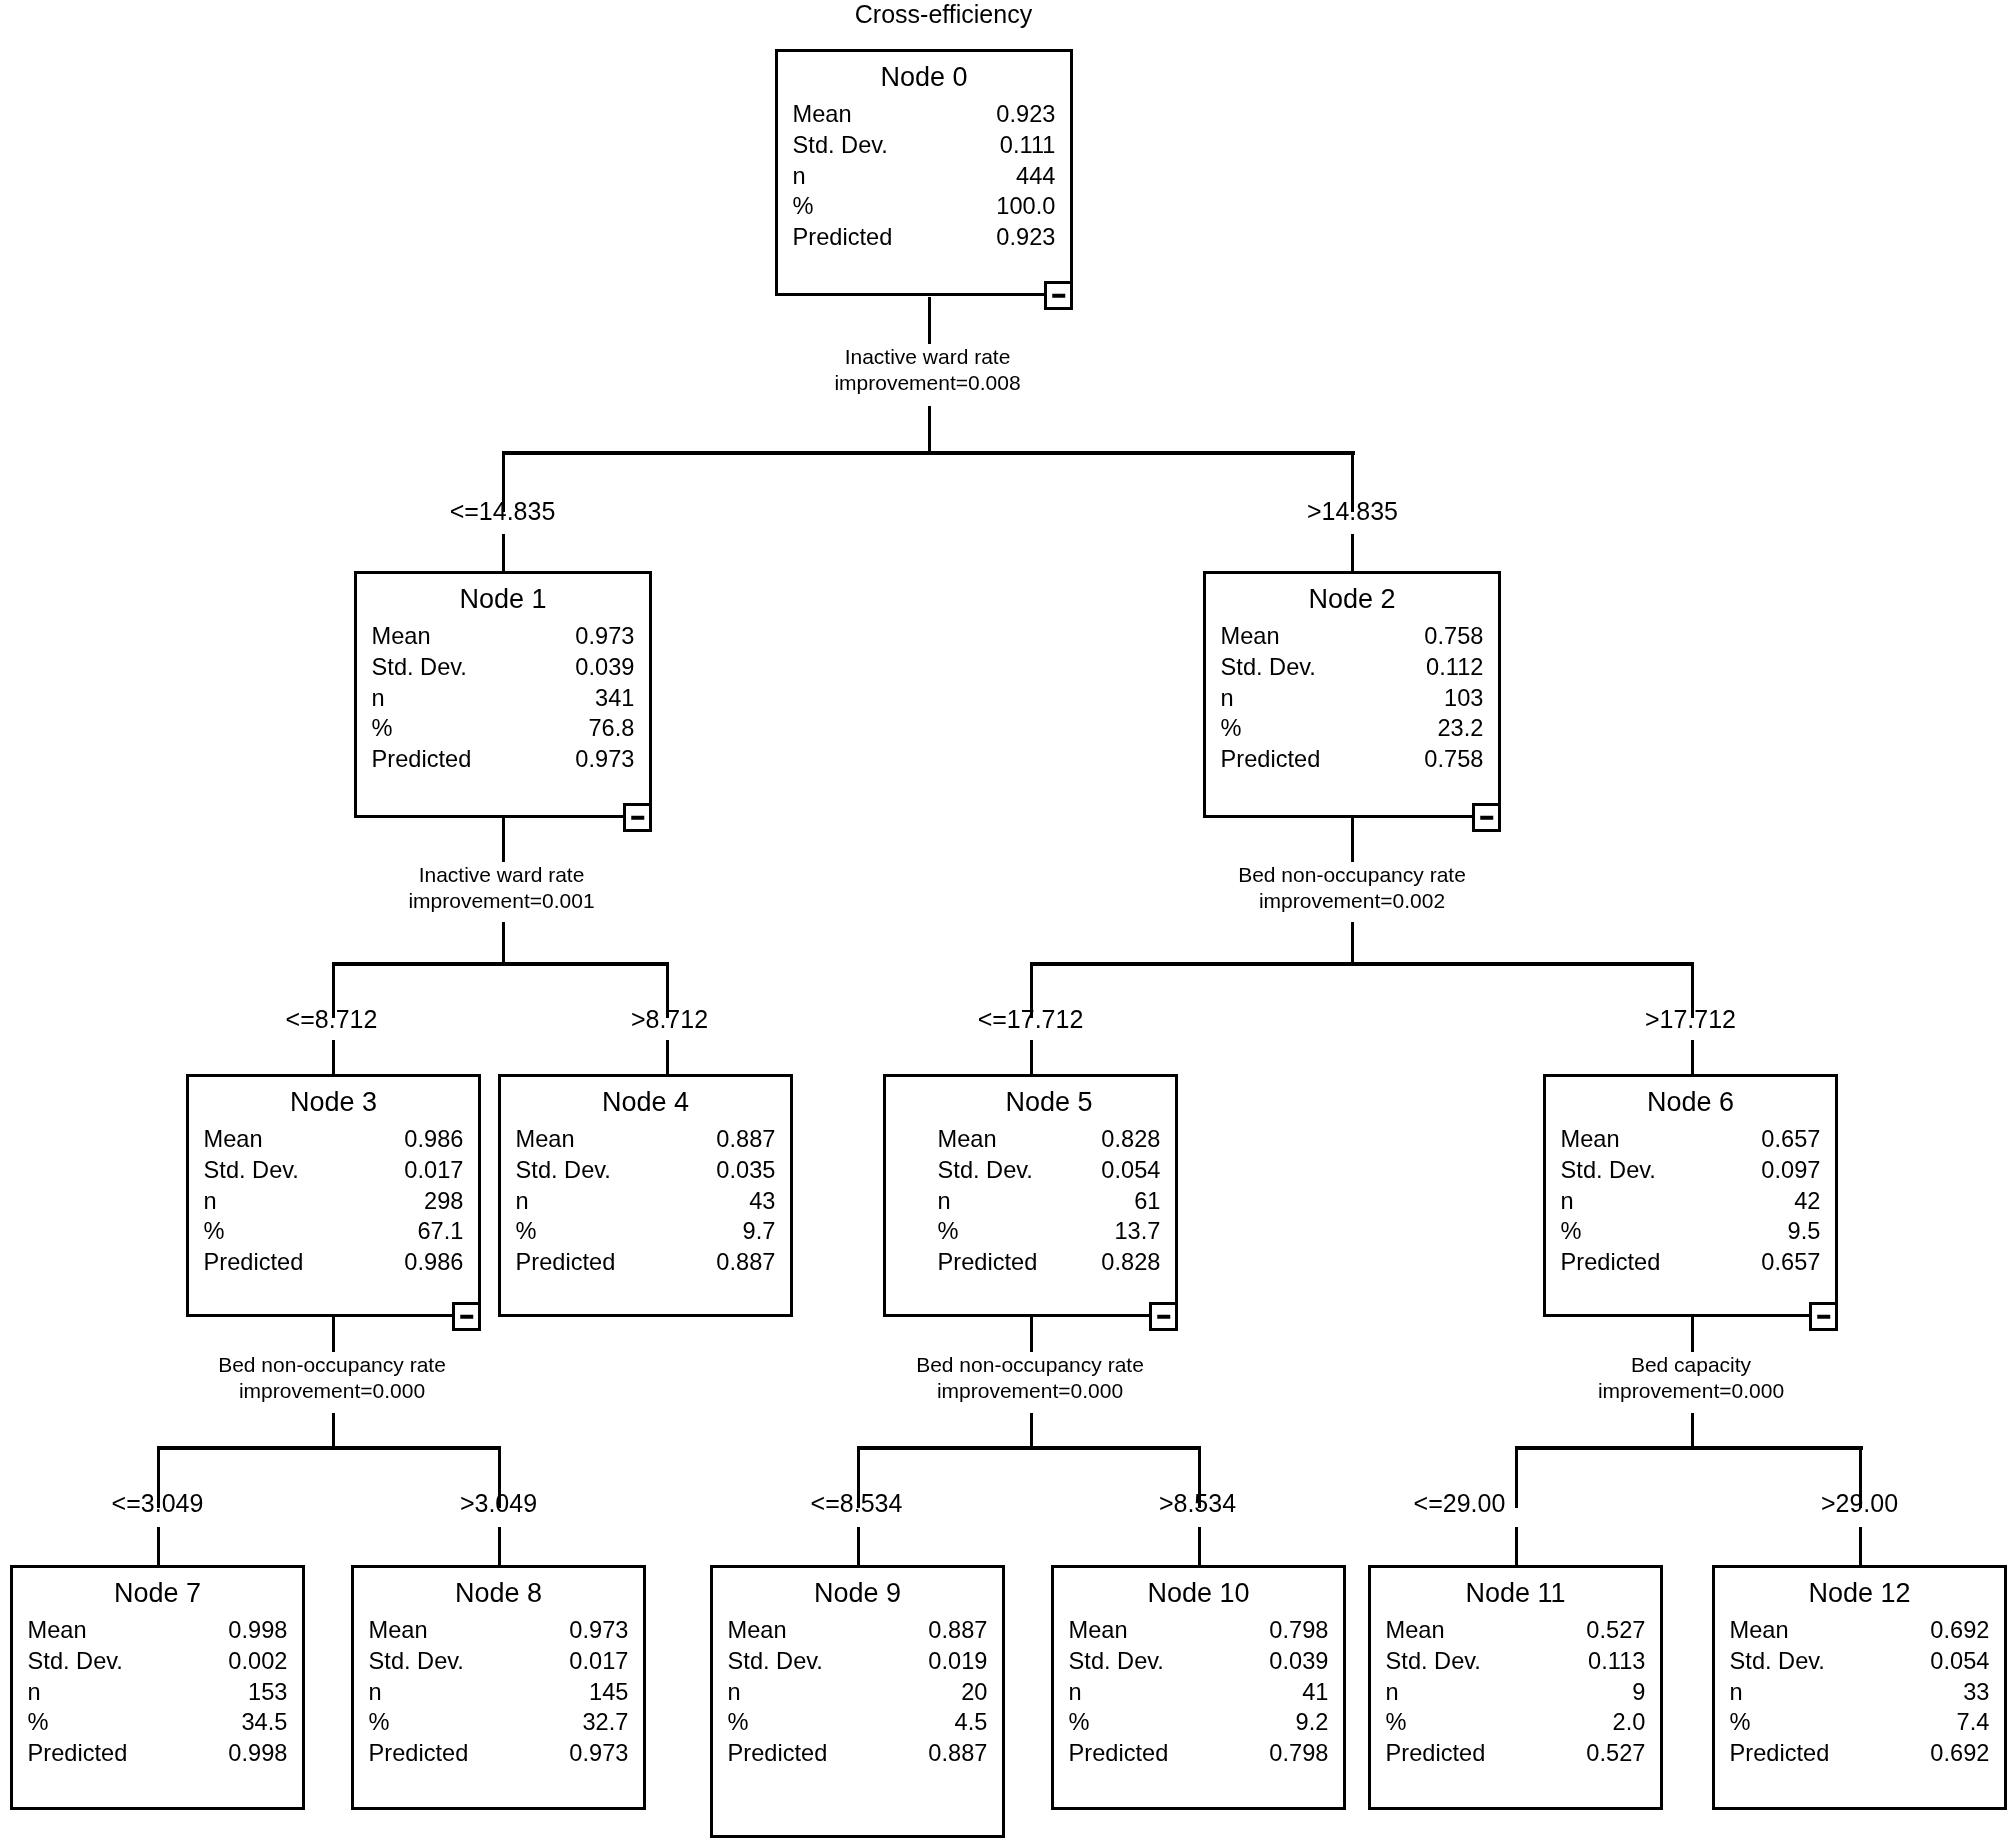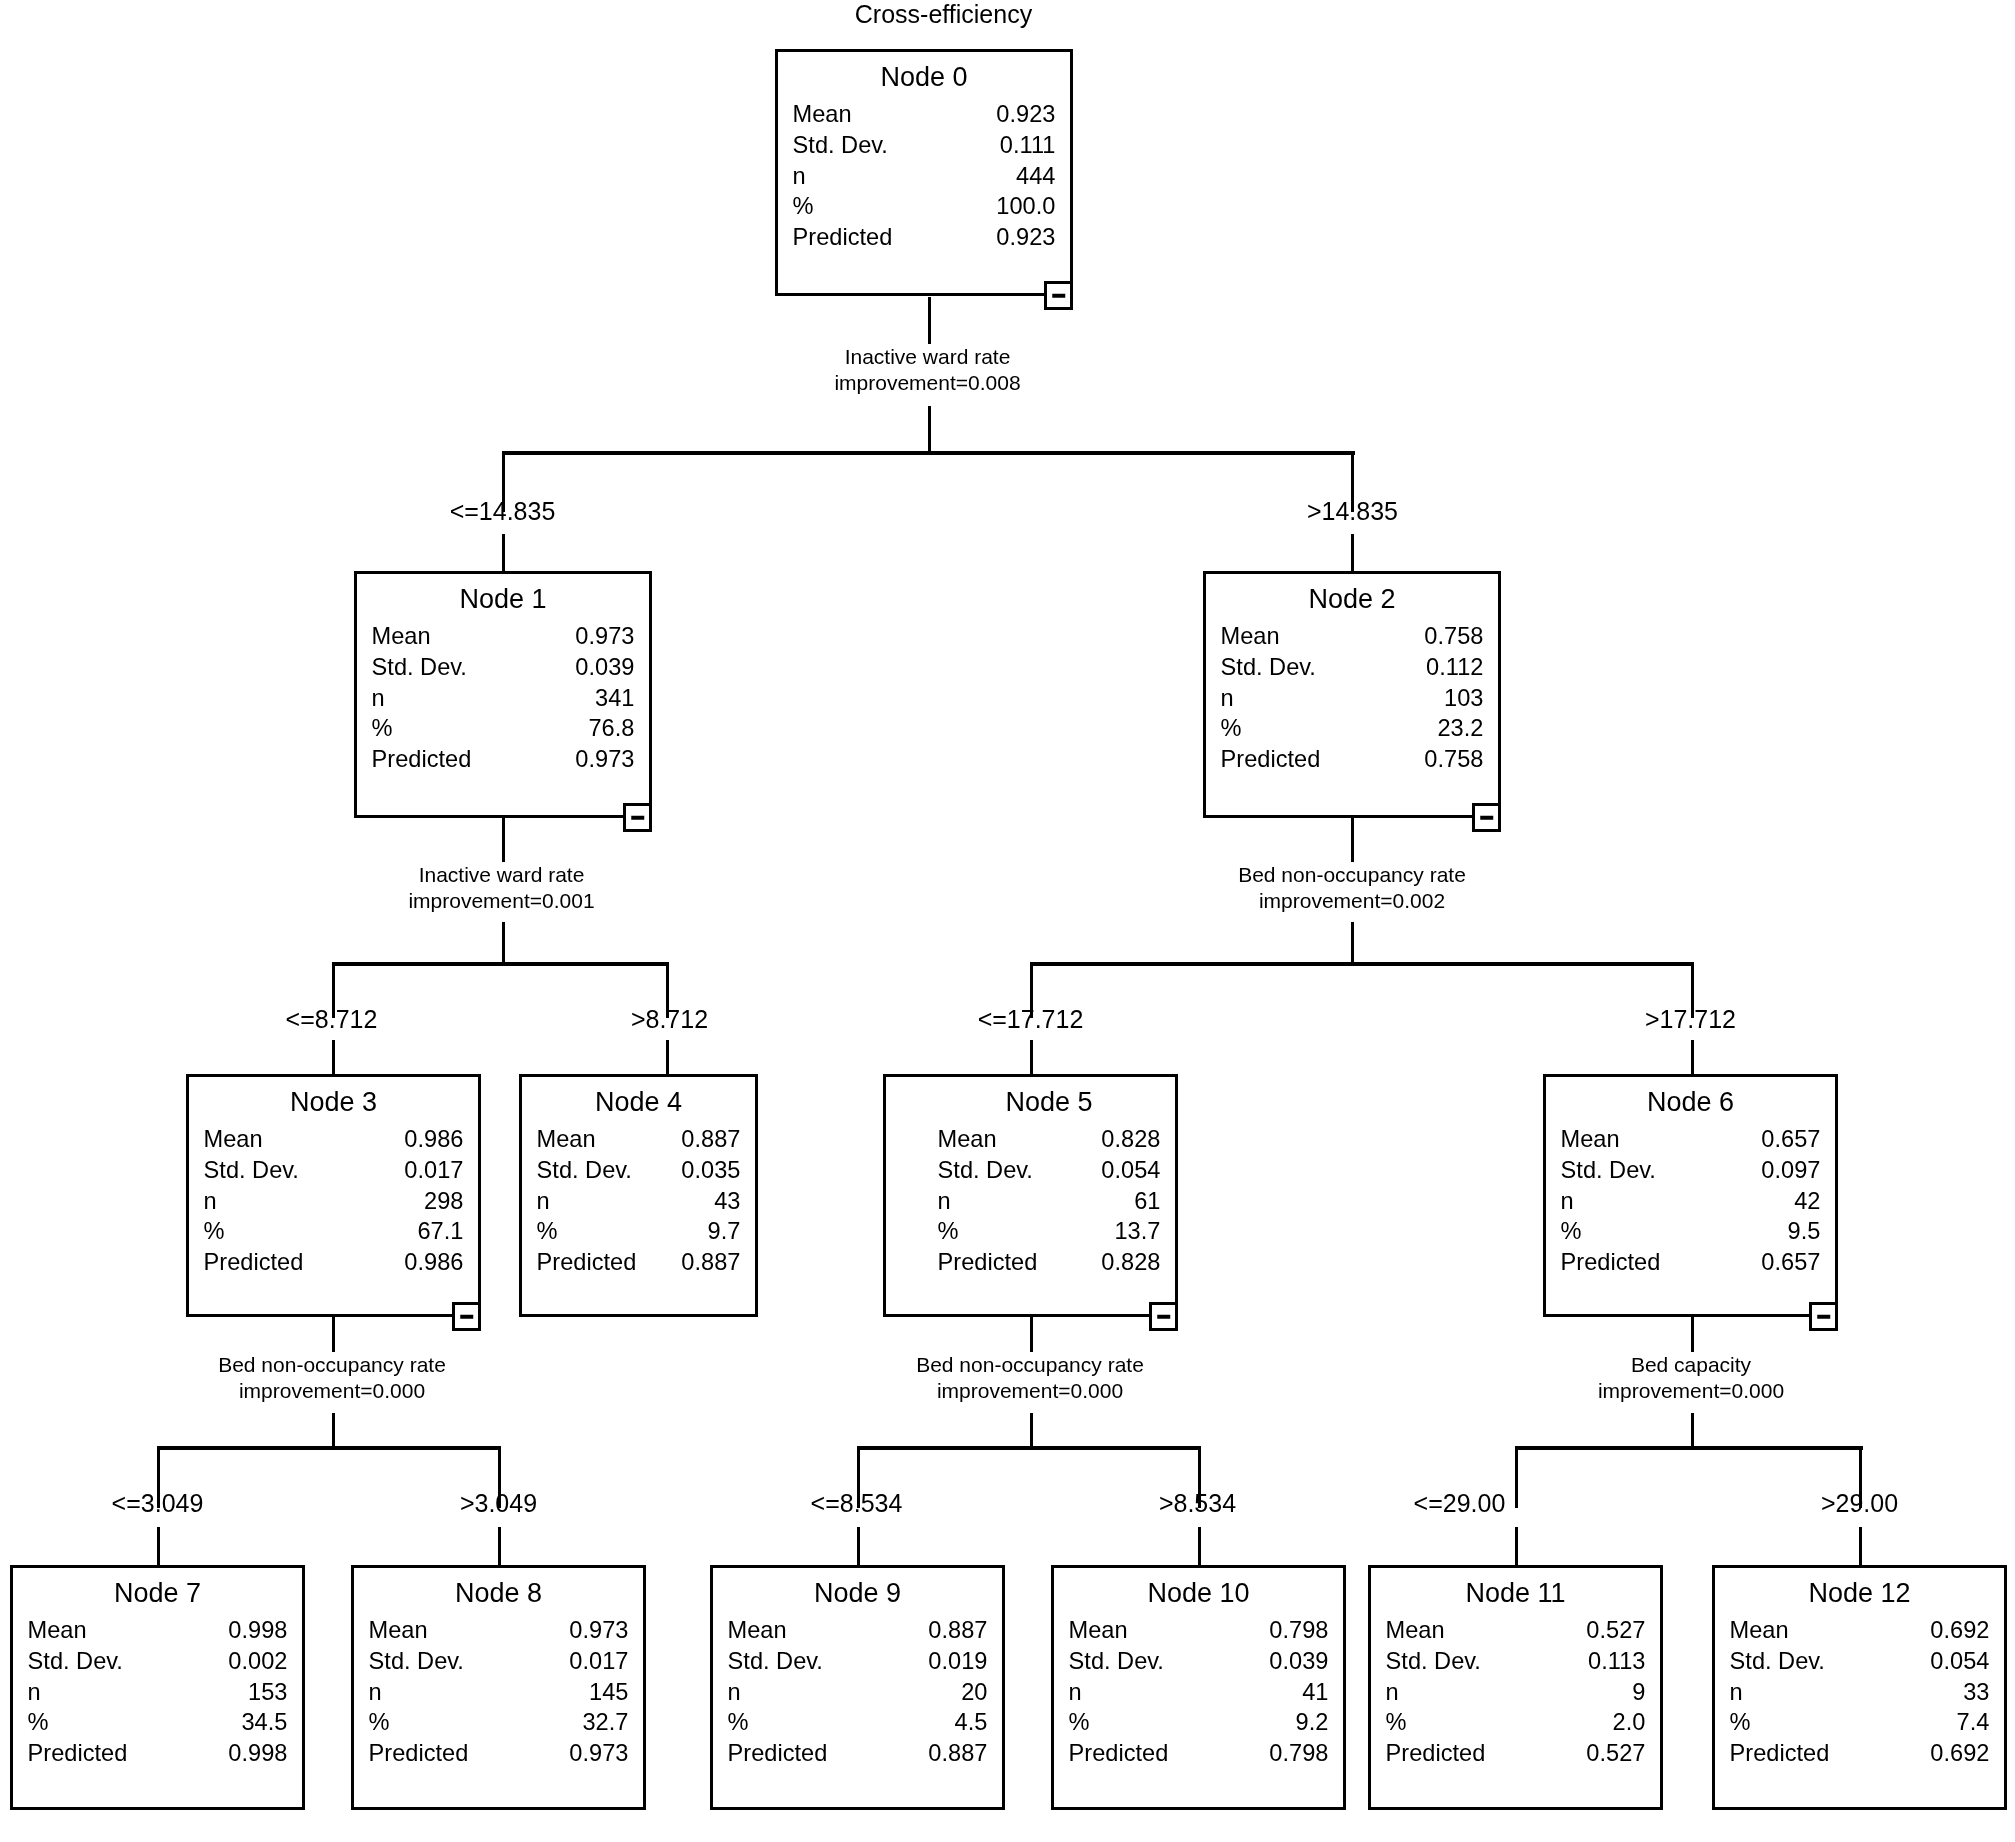--- a/index.html
+++ b/index.html
@@ -256,21 +256,21 @@
           <span class="v">67.1</span>
         </div>
       <div class="node-row">
           <span class="k">Predicted</span>
           <span class="v">0.986</span>
         </div>
     </div>
     <div class="collapse-btn"></div>
   </div>
 
-  <div class="node" style="left:519px; top:1074px; width:239px; height:243px;">
+  <div class="node" style="left:498px; top:1074px; width:295px; height:243px;">
     <div class="node-title">Node 4</div>
     <div class="node-rows">
       <div class="node-row">
           <span class="k">Mean</span>
           <span class="v">0.887</span>
         </div>
       <div class="node-row">
           <span class="k">Std. Dev.</span>
           <span class="v">0.035</span>
         </div>
@@ -430,21 +430,21 @@
           <span class="k">%</span>
           <span class="v">32.7</span>
         </div>
       <div class="node-row">
           <span class="k">Predicted</span>
           <span class="v">0.973</span>
         </div>
     </div>
   </div>
 
-  <div class="node" style="left:710px; top:1565px; width:295px; height:245px;">
+  <div class="node" style="left:710px; top:1565px; width:295px; height:273px;">
     <div class="node-title">Node 9</div>
     <div class="node-rows">
       <div class="node-row">
           <span class="k">Mean</span>
           <span class="v">0.887</span>
         </div>
       <div class="node-row">
           <span class="k">Std. Dev.</span>
           <span class="v">0.019</span>
         </div>

